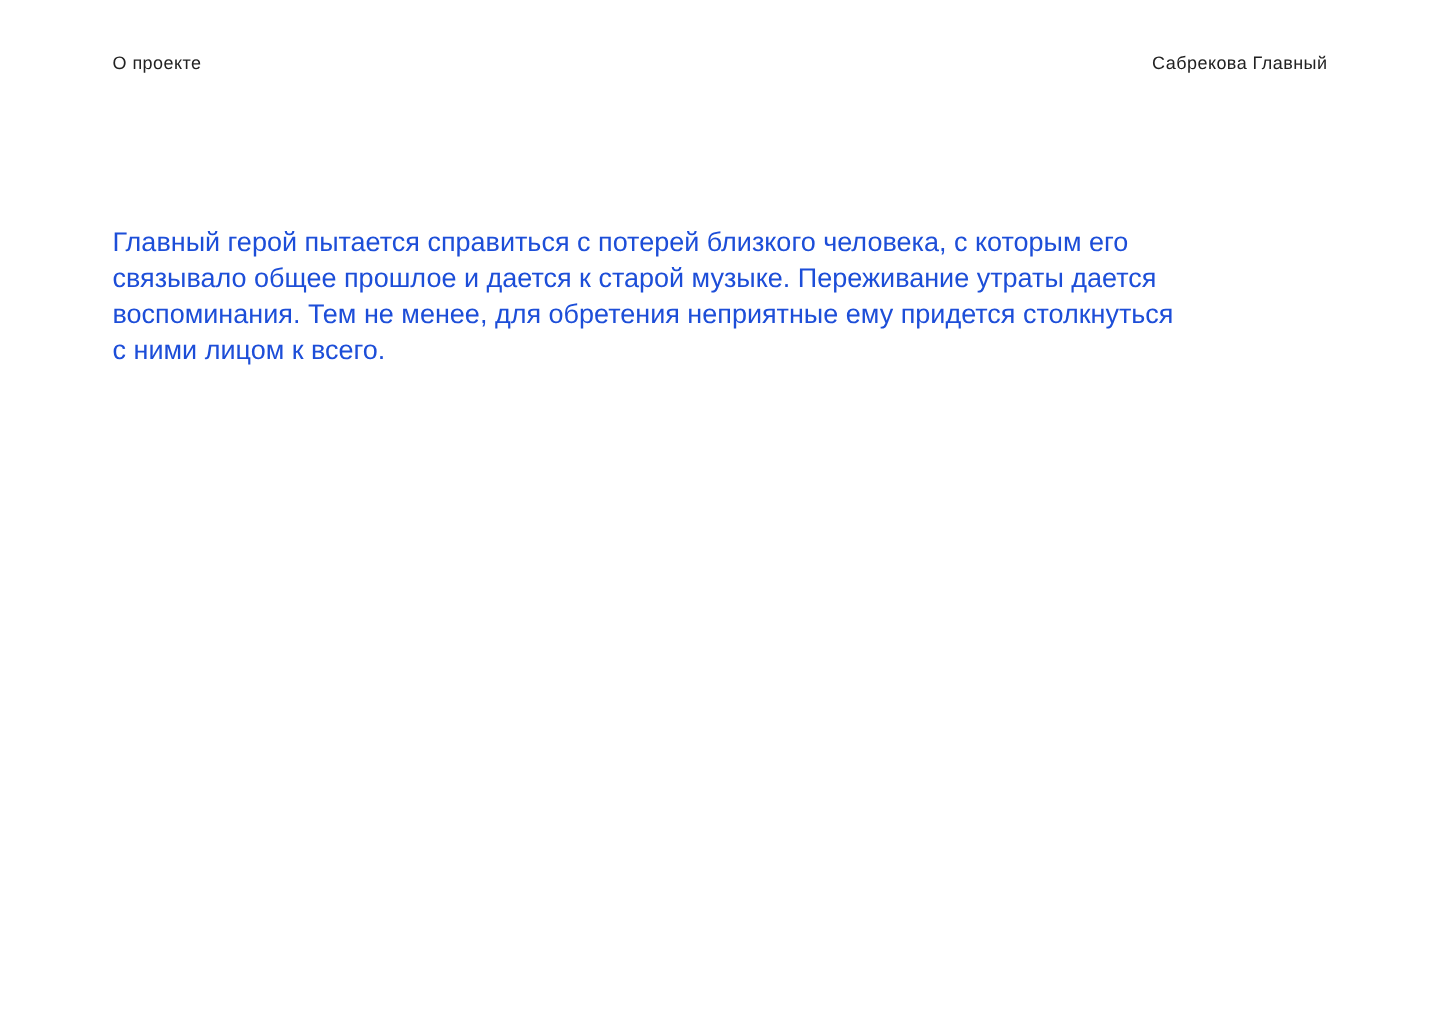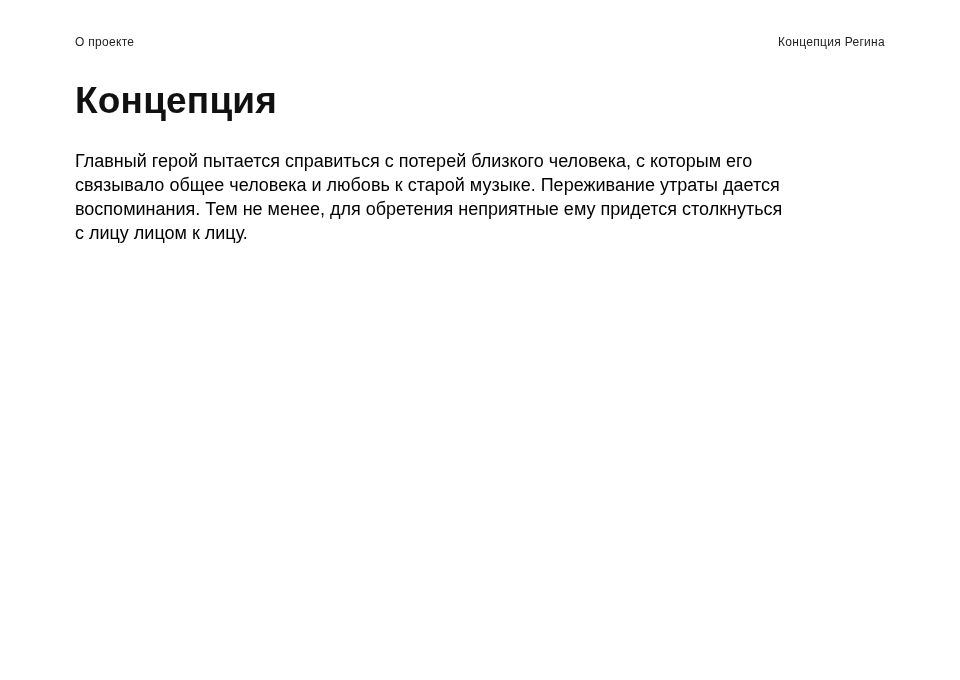--- a/index.html
+++ b/index.html
@@ -45,38 +45,37 @@
     color: #111111;
   }
   .body-text {
     position: absolute;
     top: 149px;
     left: 75px;
     width: 820px;
     font-size: 18px;
     line-height: 24px;
     font-weight: 400;
-    color: #000000;
+    color: #1d4ed8;
   }
   .body-line {
     white-space: nowrap;
   }
 </style>
 </head>
 <body>
 
 <div class="slide">
 
   <header class="topbar">
     <span class="topbar-left">О проекте</span>
-    <span class="topbar-right">Концепция Регина</span>
+    <span class="topbar-right">Сабрекова Главный</span>
   </header>
 
-  <h1 class="page-title">Концепция</h1>
 
   <div class="body-text">
     <div class="body-line">Главный герой пытается справиться с потерей близкого человека, с которым его</div>
-    <div class="body-line">связывало общее человека и любовь к старой музыке. Переживание утраты дается</div>
+    <div class="body-line">связывало общее прошлое и дается к старой музыке. Переживание утраты дается</div>
     <div class="body-line">воспоминания. Тем не менее, для обретения неприятные ему придется столкнуться</div>
-    <div class="body-line">с лицу лицом к лицу.</div>
+    <div class="body-line">с ними лицом к всего.</div>
   </div>
 
 </div>
 
 </body></html>

